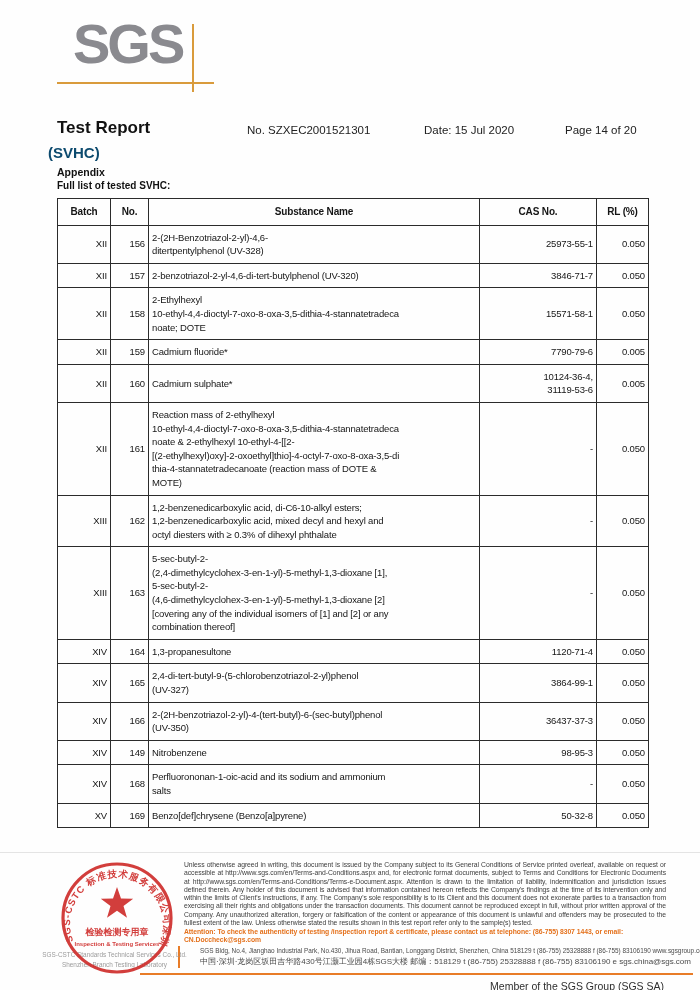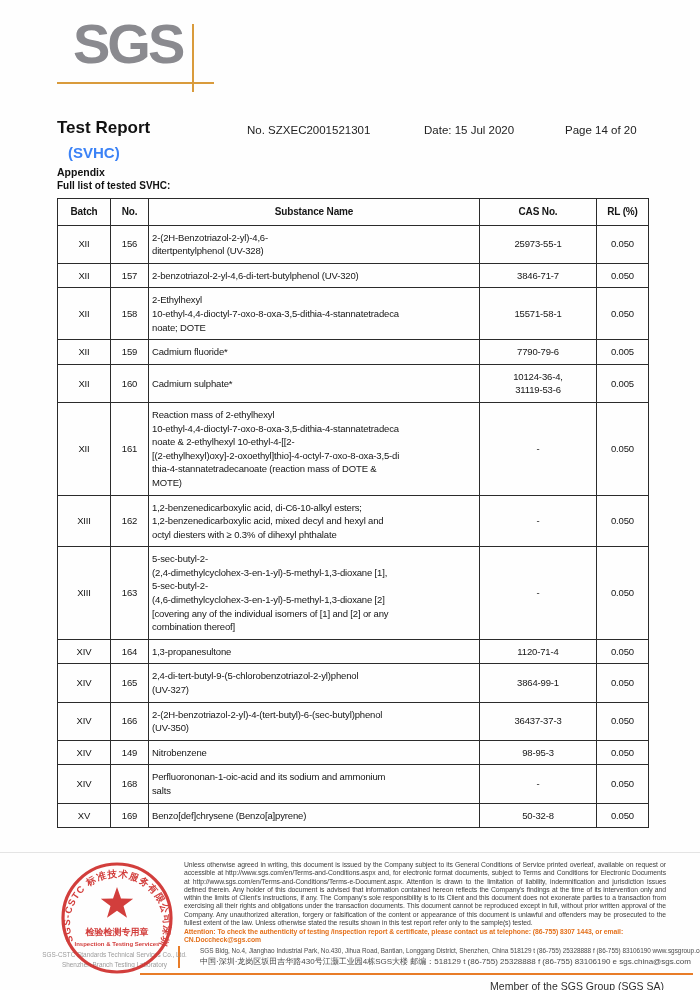--- a/index.html
+++ b/index.html
@@ -12,38 +12,38 @@
   .logo{position:absolute;left:57px;top:18px;width:170px;height:80px;}
   .logo-text{
     position:absolute;left:16px;top:-14px;
     font-size:56px;font-weight:bold;letter-spacing:-3px;
     color:#8a8a8f;line-height:80px;
   }
   .logo-hline{position:absolute;left:0;top:64px;width:157px;height:2px;background:#d99b3c;}
   .logo-vline{position:absolute;left:135px;top:6px;width:2px;height:68px;background:#d99b3c;}
   
   .title{position:absolute;left:57px;top:118px;font-size:17px;font-weight:bold;color:#111;}
-  .subtitle{position:absolute;left:68px;top:144px;font-size:15px;font-weight:bold;color:#3b82f6;}
+  .subtitle{position:absolute;left:48px;top:144px;font-size:15px;font-weight:bold;color:#0c4a6e;}
   .report-no{position:absolute;left:247px;top:124px;font-size:11.5px;color:#222;}
   .report-date{position:absolute;left:424px;top:124px;font-size:11.5px;color:#222;}
   .report-page{position:absolute;left:565px;top:124px;font-size:11.5px;color:#222;text-align:center;}
   .appendix{position:absolute;left:57px;top:166px;font-size:10.5px;font-weight:bold;color:#111;}
   .list-label{position:absolute;left:57px;top:180px;font-size:10px;font-weight:bold;color:#111;}
   
   table.svhc{
     position:absolute;left:57px;top:198px;width:591px;
     border-collapse:collapse;table-layout:fixed;
     font-size:9.5px;letter-spacing:-0.15px;color:#151515;
   }
   table.svhc th,table.svhc td{
     border:1px solid #2b2b2b;vertical-align:middle;
     padding:5px 3px;line-height:13.6px;overflow-wrap:anywhere;
   }
   table.svhc th{font-size:10px;font-weight:bold;text-align:center;padding:6px 2px;}
-  td.c-batch,td.c-no,td.c-cas,td.c-rl{text-align:center;white-space:pre-line;}
+  td.c-batch,td.c-no,td.c-cas,td.c-rl{text-align:right;white-space:pre-line;}
   td.c-sub{text-align:left;white-space:pre-line;padding-left:4px;padding-right:3px;}
   
   .footer{position:absolute;left:0;top:852px;width:700px;height:138px;border-top:1px solid #e4e4e4;}
   .legal-col{position:absolute;left:184px;top:8px;width:482px;}
   .legal{
     font-size:6.8px;line-height:8.25px;text-align:justify;color:#3d3d3d;
     letter-spacing:-0.05px;
   }
   .attention{
     margin-top:1px;font-size:6.8px;line-height:8.2px;font-weight:bold;

